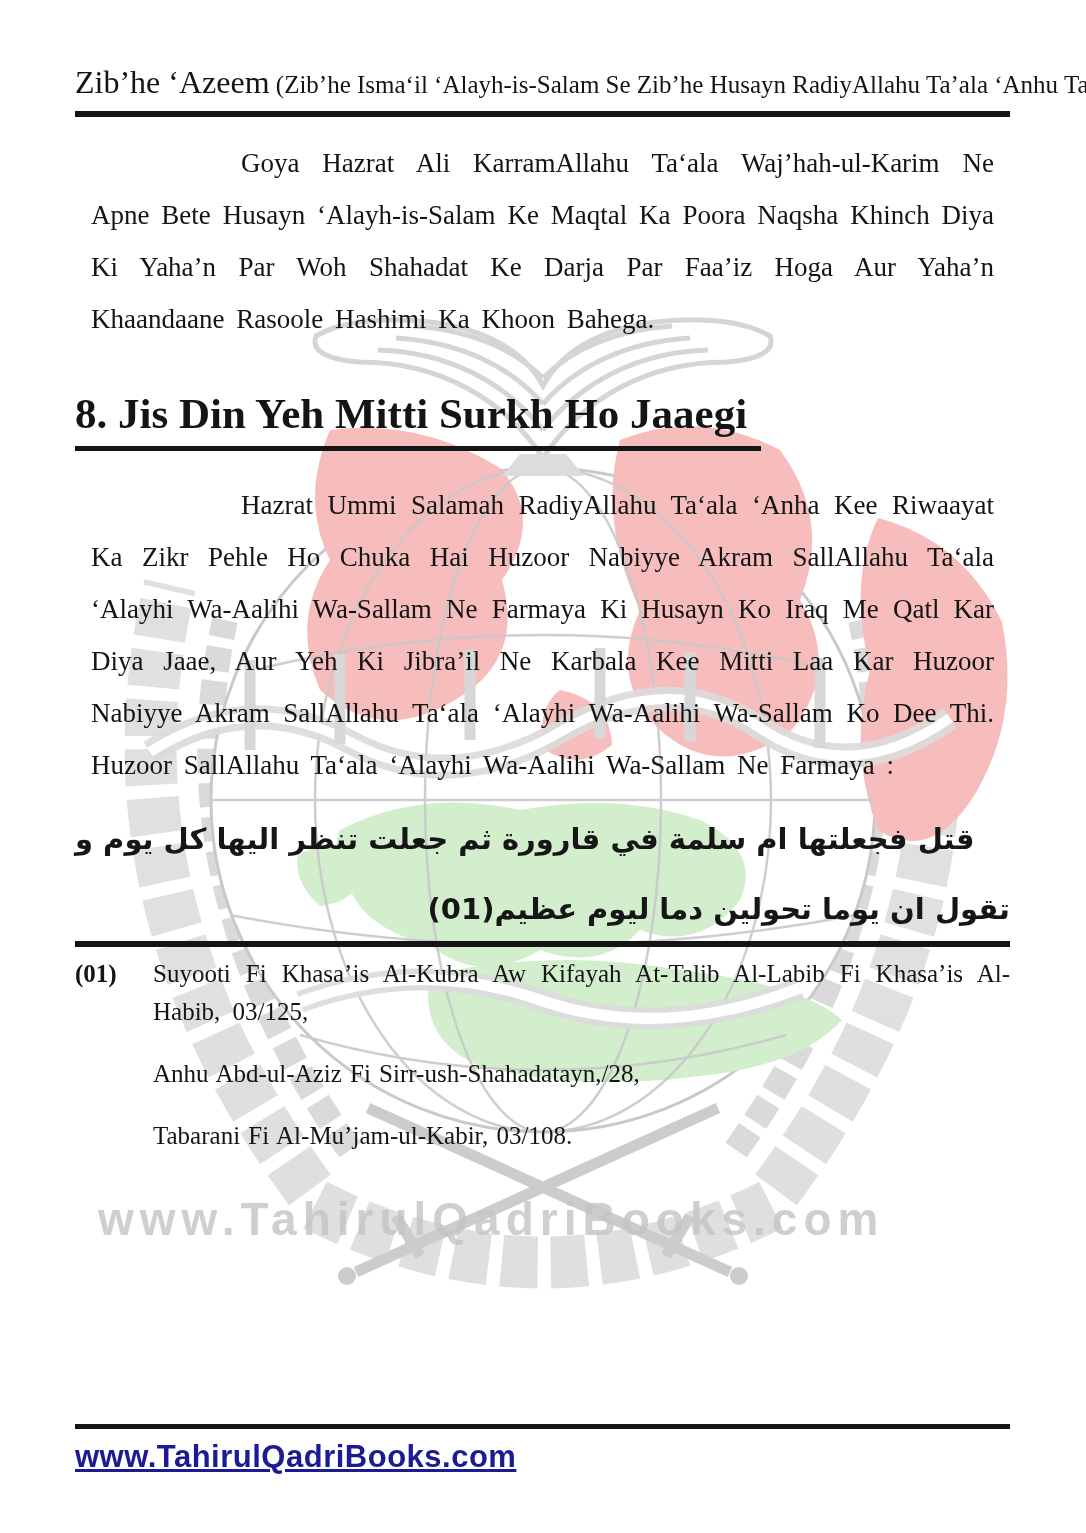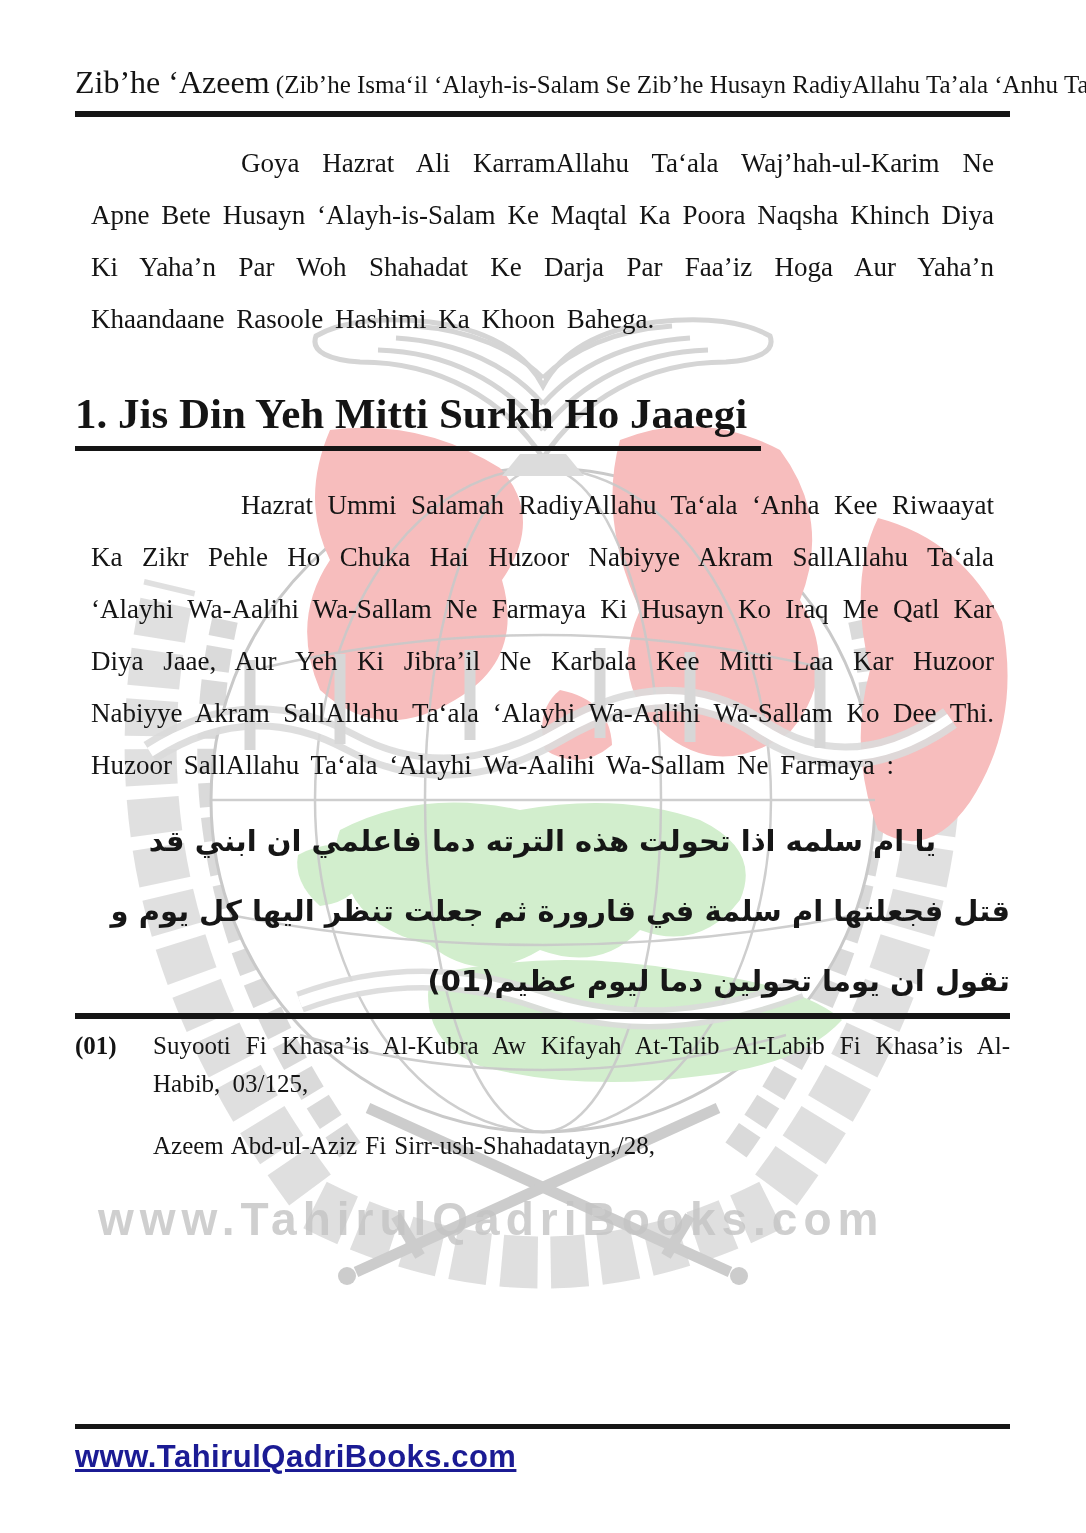--- a/index.html
+++ b/index.html
@@ -64,21 +64,21 @@
 
   .arabic{
     direction:rtl;
     font-family:"DejaVu Sans", sans-serif;
     font-weight:bold;
     font-size:29px;
     line-height:44px;
     color:#161616;
   }
   .ar1{margin-top:28px;text-align:center;}
-  .ar2{margin-top:26px;text-align:right;}
+  .ar2{margin-top:26px;text-align:left;}
   .ar3{margin-top:26px;text-align:right;padding-left:165px;}
 
   .quote{
     margin:30px 74px 0 25px;
     font-size:31px;
     line-height:52px;
     text-align:justify;
     text-indent:115px;
     word-spacing:5px;
   }
@@ -185,38 +185,38 @@
         <span class="main">Zib’he ‘Azeem</span>
         <span>(Zib’he Isma‘il ‘Alayh-is-Salam Se Zib’he Husayn RadiyAllahu Ta’ala ‘Anhu Tak)</span>
       </div>
 
     </div>
     <div class="hdr-rule"></div>
 
     <p class="para p1">Goya Hazrat Ali KarramAllahu Ta‘ala Waj’hah-ul-Karim Ne Apne Bete Husayn ‘Alayh-is-Salam Ke Maqtal Ka Poora Naqsha Khinch Diya Ki Yaha’n Par Woh Shahadat Ke Darja Par Faa’iz Hoga Aur Yaha’n Khaandaane Rasoole Hashimi Ka Khoon Bahega.</p>
 
     <div class="heading">
-      <span>1. Jis Din Yeh Mitti Surkh Ho Jaaegi</span>
+      <span>8. Jis Din Yeh Mitti Surkh Ho Jaaegi</span>
     </div>
 
     <p class="para p2">Hazrat Ummi Salamah RadiyAllahu Ta‘ala ‘Anha Kee Riwaayat Ka Zikr Pehle Ho Chuka Hai Huzoor Nabiyye Akram SallAllahu Ta‘ala ‘Alayhi Wa-Aalihi Wa-Sallam Ne Farmaya Ki Husayn Ko Iraq Me Qatl Kar Diya Jaae, Aur Yeh Ki Jibra’il Ne Karbala Kee Mitti Laa Kar Huzoor Nabiyye Akram SallAllahu Ta‘ala ‘Alayhi Wa-Aalihi Wa-Sallam Ko Dee Thi. Huzoor SallAllahu Ta‘ala ‘Alayhi Wa-Aalihi Wa-Sallam Ne Farmaya :</p>
 
-    <div class="arabic ar1" dir="rtl">يا ام سلمه اذا تحولت هذه الترته دما فاعلمي ان ابني قد</div>
     <div class="arabic ar2" dir="rtl">قتل فجعلتها ام سلمة في قارورة ثم جعلت تنظر اليها كل يوم و</div>
     <div class="arabic ar3" dir="rtl">تقول ان يوما تحولين دما ليوم عظيم(01)</div>
 
 
     <div class="fn-rule"></div>
 
     <div class="footnotes">
       <div class="fn-row">
         <span class="fn-marker">(01)</span>
         <span class="fn-body">Suyooti Fi Khasa’is Al-Kubra Aw Kifayah At-Talib Al-Labib Fi Khasa’is Al-Habib, 03/125,</span>
       </div>
-      <div class="fn-cont">Azeem Abd-ul-Aziz Fi Sirr-ush-Shahadatayn,/28,</div>
+      <div class="fn-cont">Anhu Abd-ul-Aziz Fi Sirr-ush-Shahadatayn,/28,</div>
+      <div class="fn-cont">Tabarani Fi Al-Mu’jam-ul-Kabir, 03/108.</div>
     </div>
   </div>
 
   <div class="footer">
     <div class="footer-rule"></div>
     <span class="footer-link">www.TahirulQadriBooks.com</span>
   </div>
 
 </div>
 

